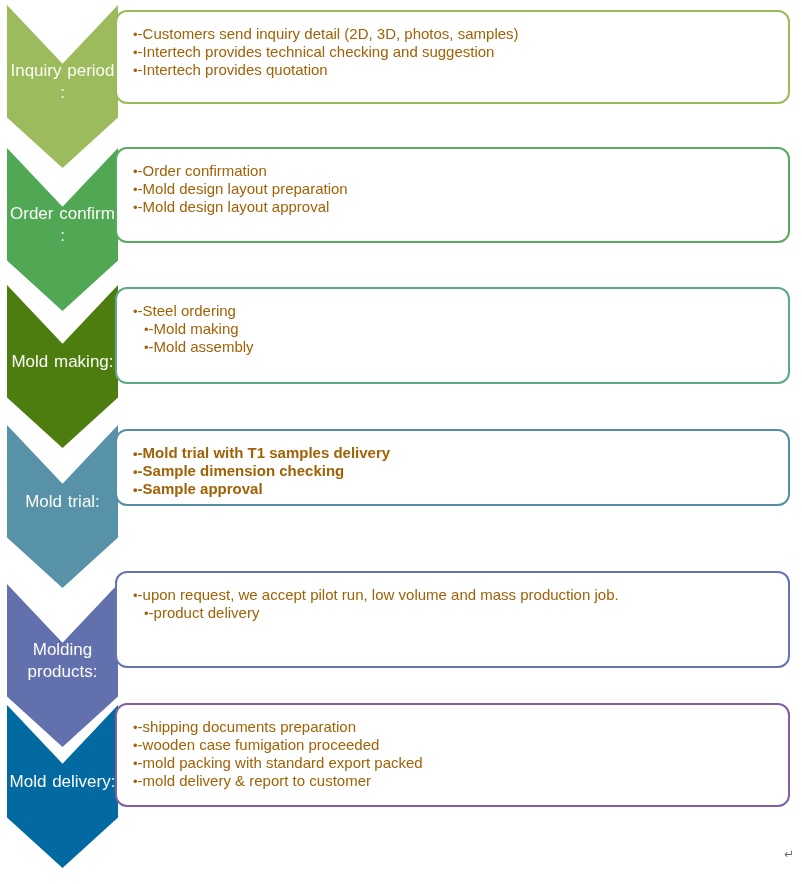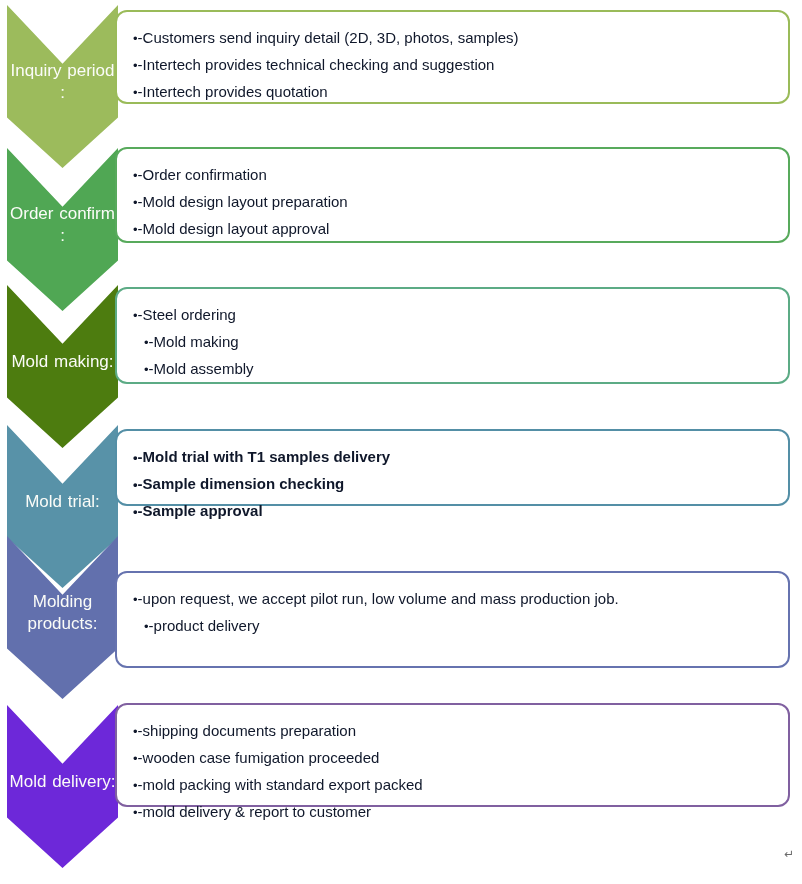--- a/index.html
+++ b/index.html
@@ -43,22 +43,22 @@
     position: absolute;
     left: 115px;
     width: 675px;
     background: #ffffff;
     border: 2.5px solid;
     border-radius: 12px;
     padding: 13px 16px 6px 16px;
   }
   .bullet {
     font-size: 15px;
-    line-height: 26px;
-    color: #0f172a;
+    line-height: 17px;
+    color: #a16207;
     white-space: nowrap;
   }
   .bullet.indent { margin-left: 11px; }
   .bullet .marker {
     font-size: 13px;
     margin-right: 0px;
   }
   .return-mark {
     position: absolute;
     left: 784px;
@@ -117,33 +117,33 @@
     </div>
   </div>
   <div class="box" style="top: 429px; height: 77px; border-color: rgb(84, 143, 166); font-weight: bold;">
     <div class="bullets">
         <div class="bullet"><span class="marker">•</span><span>-Mold trial with T1 samples delivery</span></div>
         <div class="bullet"><span class="marker">•</span><span>-Sample dimension checking</span></div>
         <div class="bullet"><span class="marker">•</span><span>-Sample approval</span></div>
       </div>
   </div>
 
-  <div class="chevron" style="top: 536px; background: rgb(98, 112, 173);">
+  <div class="chevron" style="top: 584px; background: rgb(98, 112, 173);">
     <div class="chevron-label-wrap">
       <div class="chevron-label">Molding products:</div>
     </div>
   </div>
   <div class="box" style="top: 571px; height: 97px; border-color: rgb(102, 115, 175);">
     <div class="bullets">
         <div class="bullet"><span class="marker">•</span><span>-upon request, we accept pilot run, low volume and mass production job.</span></div>
         <div class="bullet indent"><span class="marker">•</span><span>-product delivery</span></div>
       </div>
   </div>
 
-  <div class="chevron" style="top: 705px; background: #6d28d9;">
+  <div class="chevron" style="top: 705px; background: #0369a1;">
     <div class="chevron-label-wrap">
       <div class="chevron-label">Mold delivery:</div>
     </div>
   </div>
   <div class="box" style="top: 703px; height: 104px; border-color: rgb(128, 96, 160);">
     <div class="bullets">
         <div class="bullet"><span class="marker">•</span><span>-shipping documents preparation</span></div>
         <div class="bullet"><span class="marker">•</span><span>-wooden case fumigation proceeded</span></div>
         <div class="bullet"><span class="marker">•</span><span>-mold packing with standard export packed</span></div>
         <div class="bullet"><span class="marker">•</span><span>-mold delivery &amp; report to customer</span></div>

